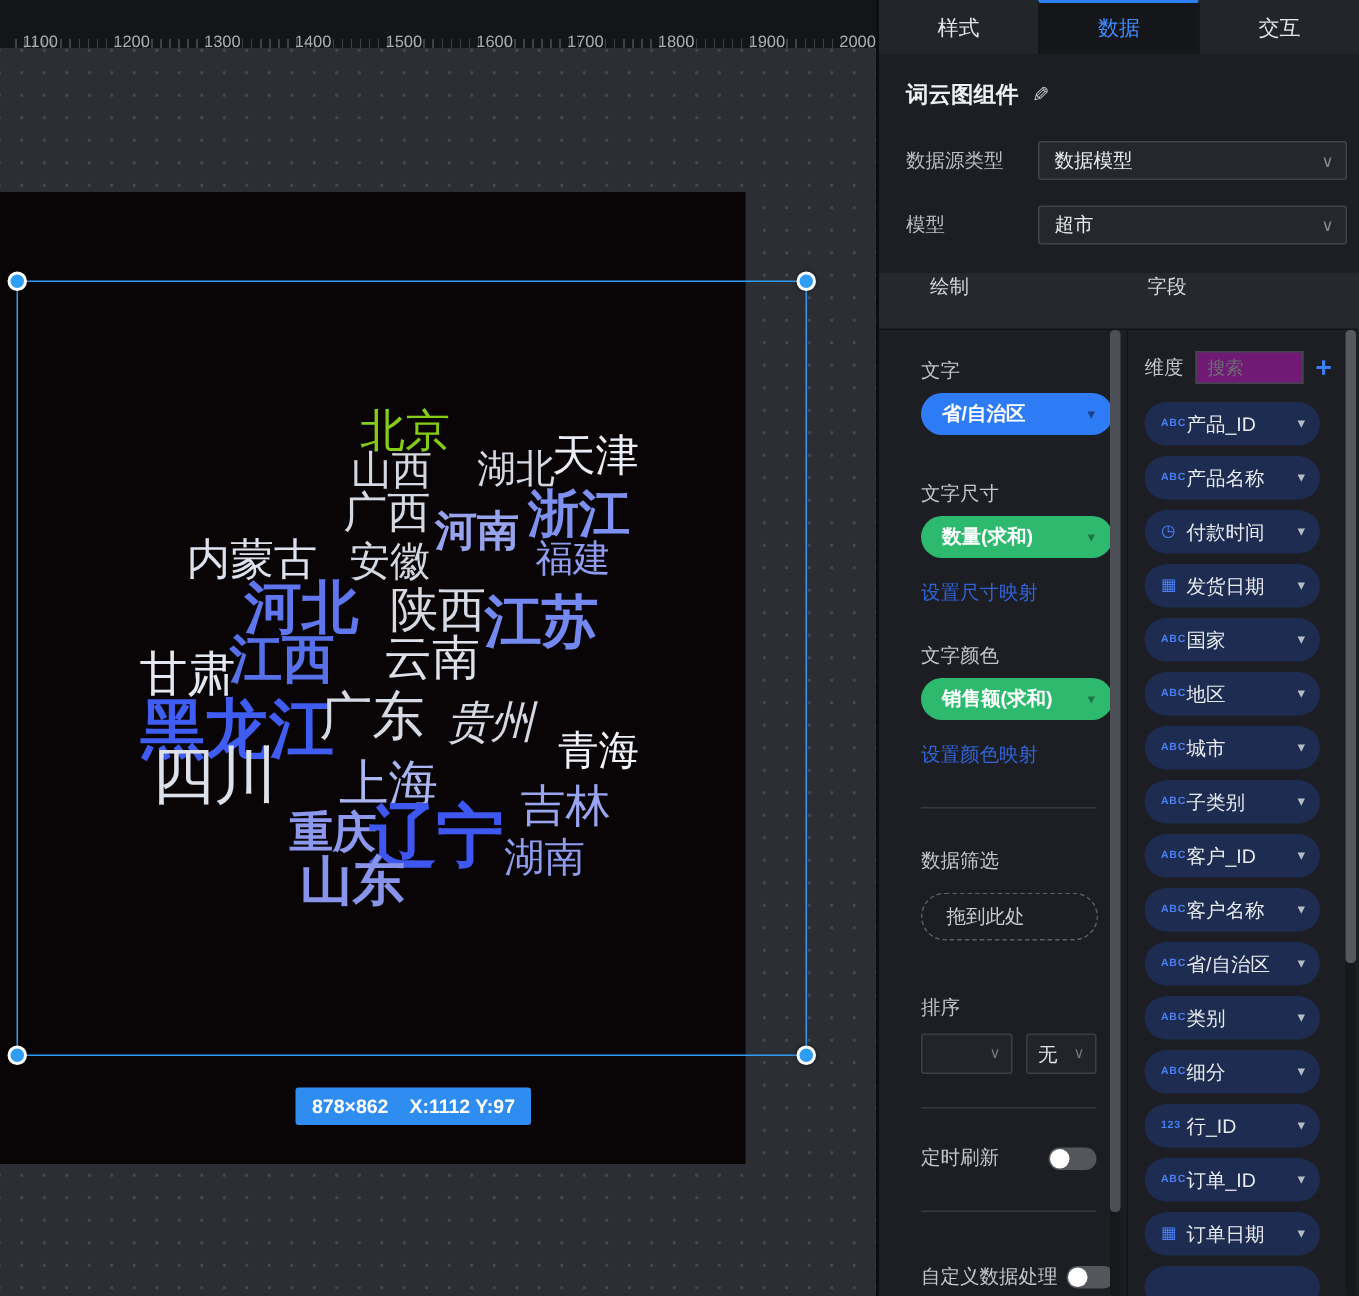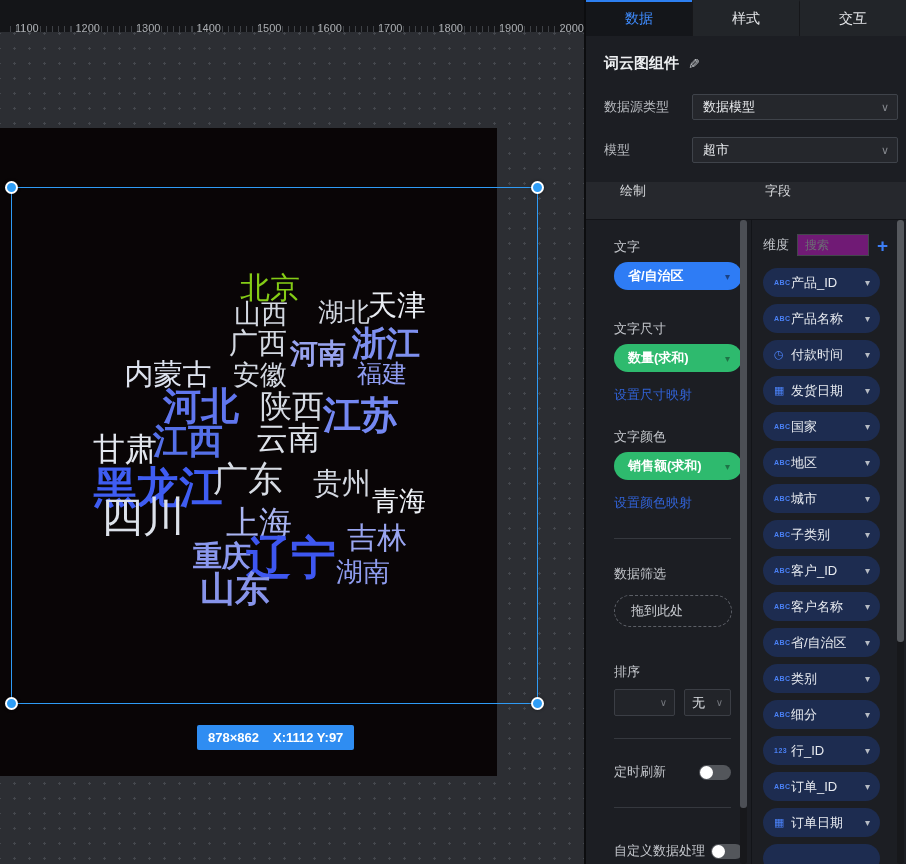--- a/index.html
+++ b/index.html
@@ -172,21 +172,21 @@
           <span class="word" style="left: 260px; top: 247px; font-size: 27px; color: rgb(211, 216, 225); font-weight: 500;">安徽</span>
           <span class="word" style="left: 382px; top: 245px; font-size: 25px; color: rgb(143, 156, 240); font-weight: 500;">福建</span>
           <span class="word" style="left: 201px; top: 278px; font-size: 38px; color: rgb(96, 118, 238); font-weight: 700;">河北</span>
           <span class="word" style="left: 292px; top: 278px; font-size: 32px; color: rgb(214, 219, 227); font-weight: 500;">陕西</span>
           <span class="word" style="left: 361px; top: 287px; font-size: 38px; color: rgb(116, 136, 242); font-weight: 600;">江苏</span>
           <span class="word" style="left: 188px; top: 312px; font-size: 35px; color: rgb(85, 112, 232); font-weight: 600;">江西</span>
           <span class="word" style="left: 125px; top: 321px; font-size: 32px; color: rgb(227, 231, 239); font-weight: 500;">甘肃</span>
           <span class="word" style="left: 288px; top: 310px; font-size: 32px; color: rgb(221, 226, 234); font-weight: 500;">云南</span>
           <span class="word" style="left: 158px; top: 359px; font-size: 43px; color: rgb(63, 93, 242); font-weight: 700;">黑龙江</span>
           <span class="word" style="left: 248px; top: 350px; font-size: 35px; color: rgb(214, 219, 227); font-weight: 500;">广东</span>
-          <span class="word" style="left: 342px; top: 355px; font-size: 29px; color: rgb(211, 216, 225); font-weight: 500;">贵州</span>
+          <span class="word" style="left: 327px; top: 355px; font-size: 29px; color: rgb(211, 216, 225); font-weight: 500; font-style: italic;">贵州</span>
           <span class="word" style="left: 399px; top: 373px; font-size: 27px; color: rgb(238, 241, 246); font-weight: 500;">青海</span>
           <span class="word" style="left: 143px; top: 389px; font-size: 42px; color: rgb(221, 226, 234); font-weight: 500;">四川</span>
           <span class="word" style="left: 259px; top: 394px; font-size: 33px; color: rgb(170, 181, 242); font-weight: 500;">上海</span>
           <span class="word" style="left: 222px; top: 428px; font-size: 29px; color: rgb(139, 152, 238); font-weight: 600;">重庆</span>
           <span class="word" style="left: 291px; top: 429px; font-size: 45px; color: rgb(62, 87, 240); font-weight: 700;">辽宁</span>
           <span class="word" style="left: 377px; top: 410px; font-size: 30px; color: rgb(153, 165, 240); font-weight: 500;">吉林</span>
           <span class="word" style="left: 363px; top: 444px; font-size: 27px; color: rgb(143, 156, 238); font-weight: 500;">湖南</span>
           <span class="word" style="left: 235px; top: 460px; font-size: 35px; color: rgb(135, 148, 234); font-weight: 600;">山东</span>
         </div>
     </div>
@@ -199,22 +199,22 @@
     </div>
 
     <div class="size-badge">
       <span>878×862</span>
       <span>X:1112 Y:97</span>
     </div>
   </div>
 
   <div class="panel">
     <div class="tabbar">
+      <div class="tab">样式</div>
       <div class="tab active">数据</div>
-      <div class="tab">样式</div>
       <div class="tab">交互</div>
     </div>
 
     <div class="panel-head">
       <div class="title-row">
         <span class="comp-title">词云图组件</span>
         <span class="pencil">✎</span>
       </div>
       <div class="form-row">
         <span class="form-label">数据源类型</span>

